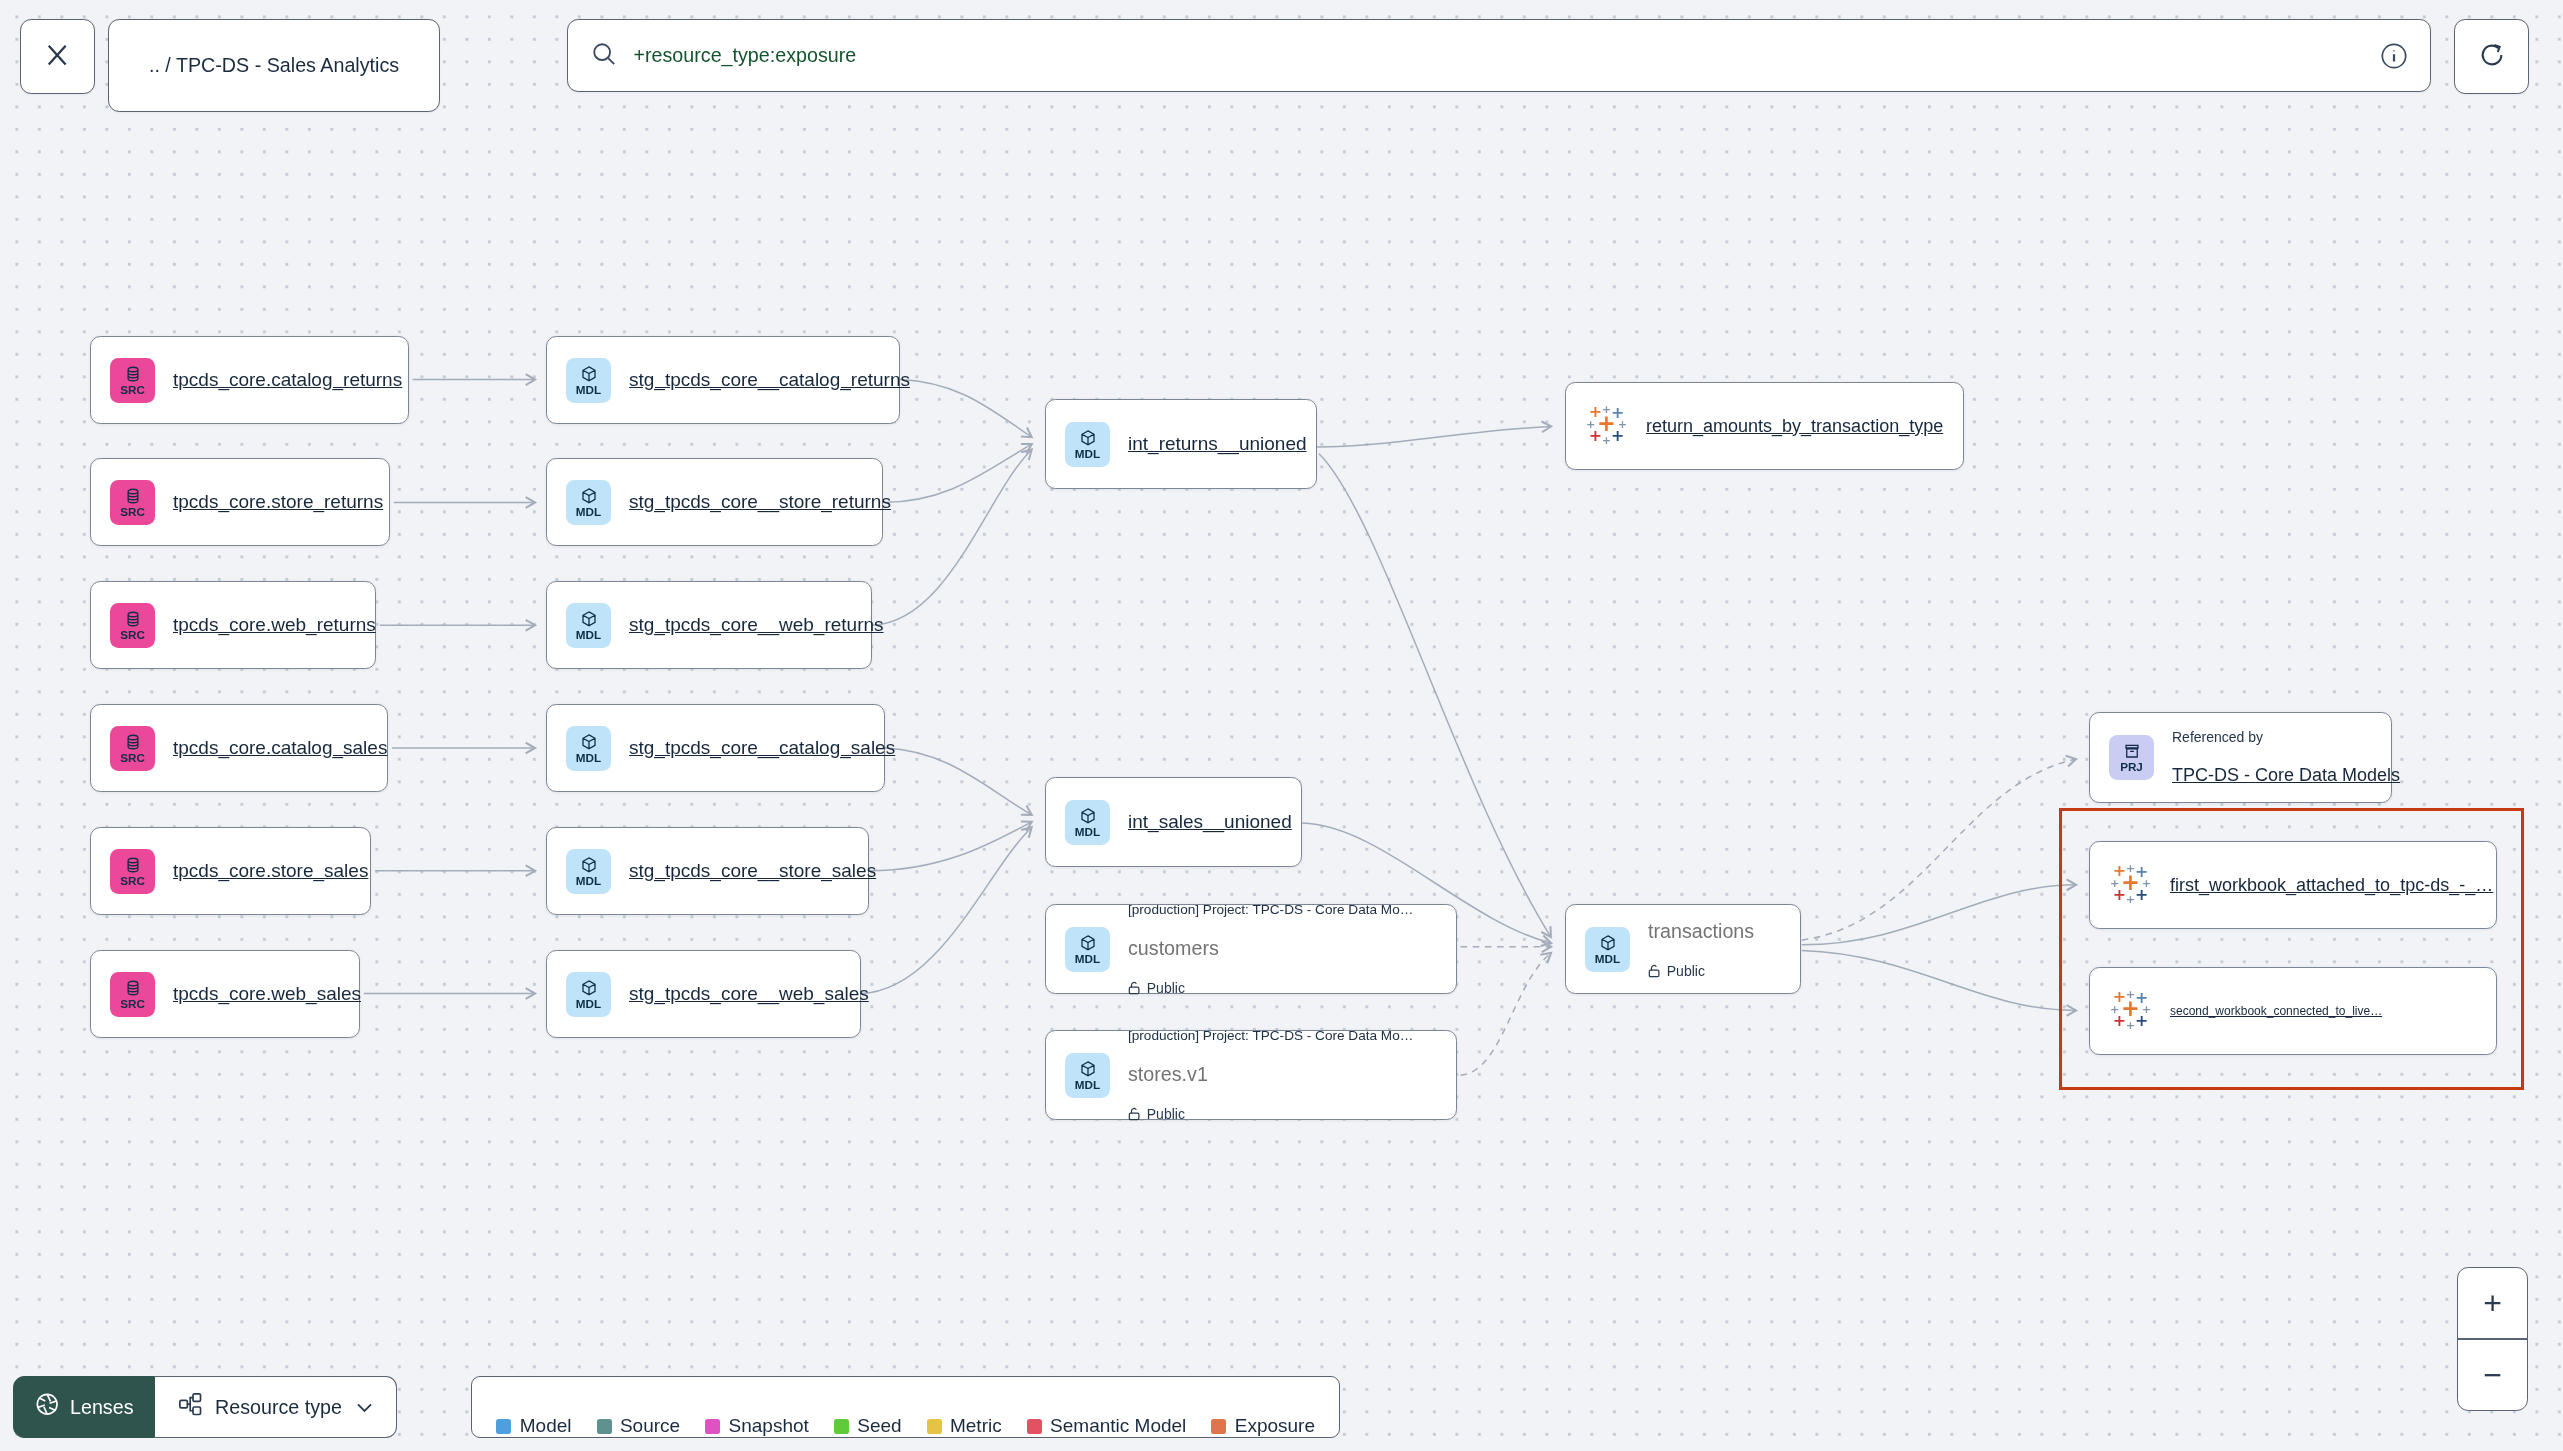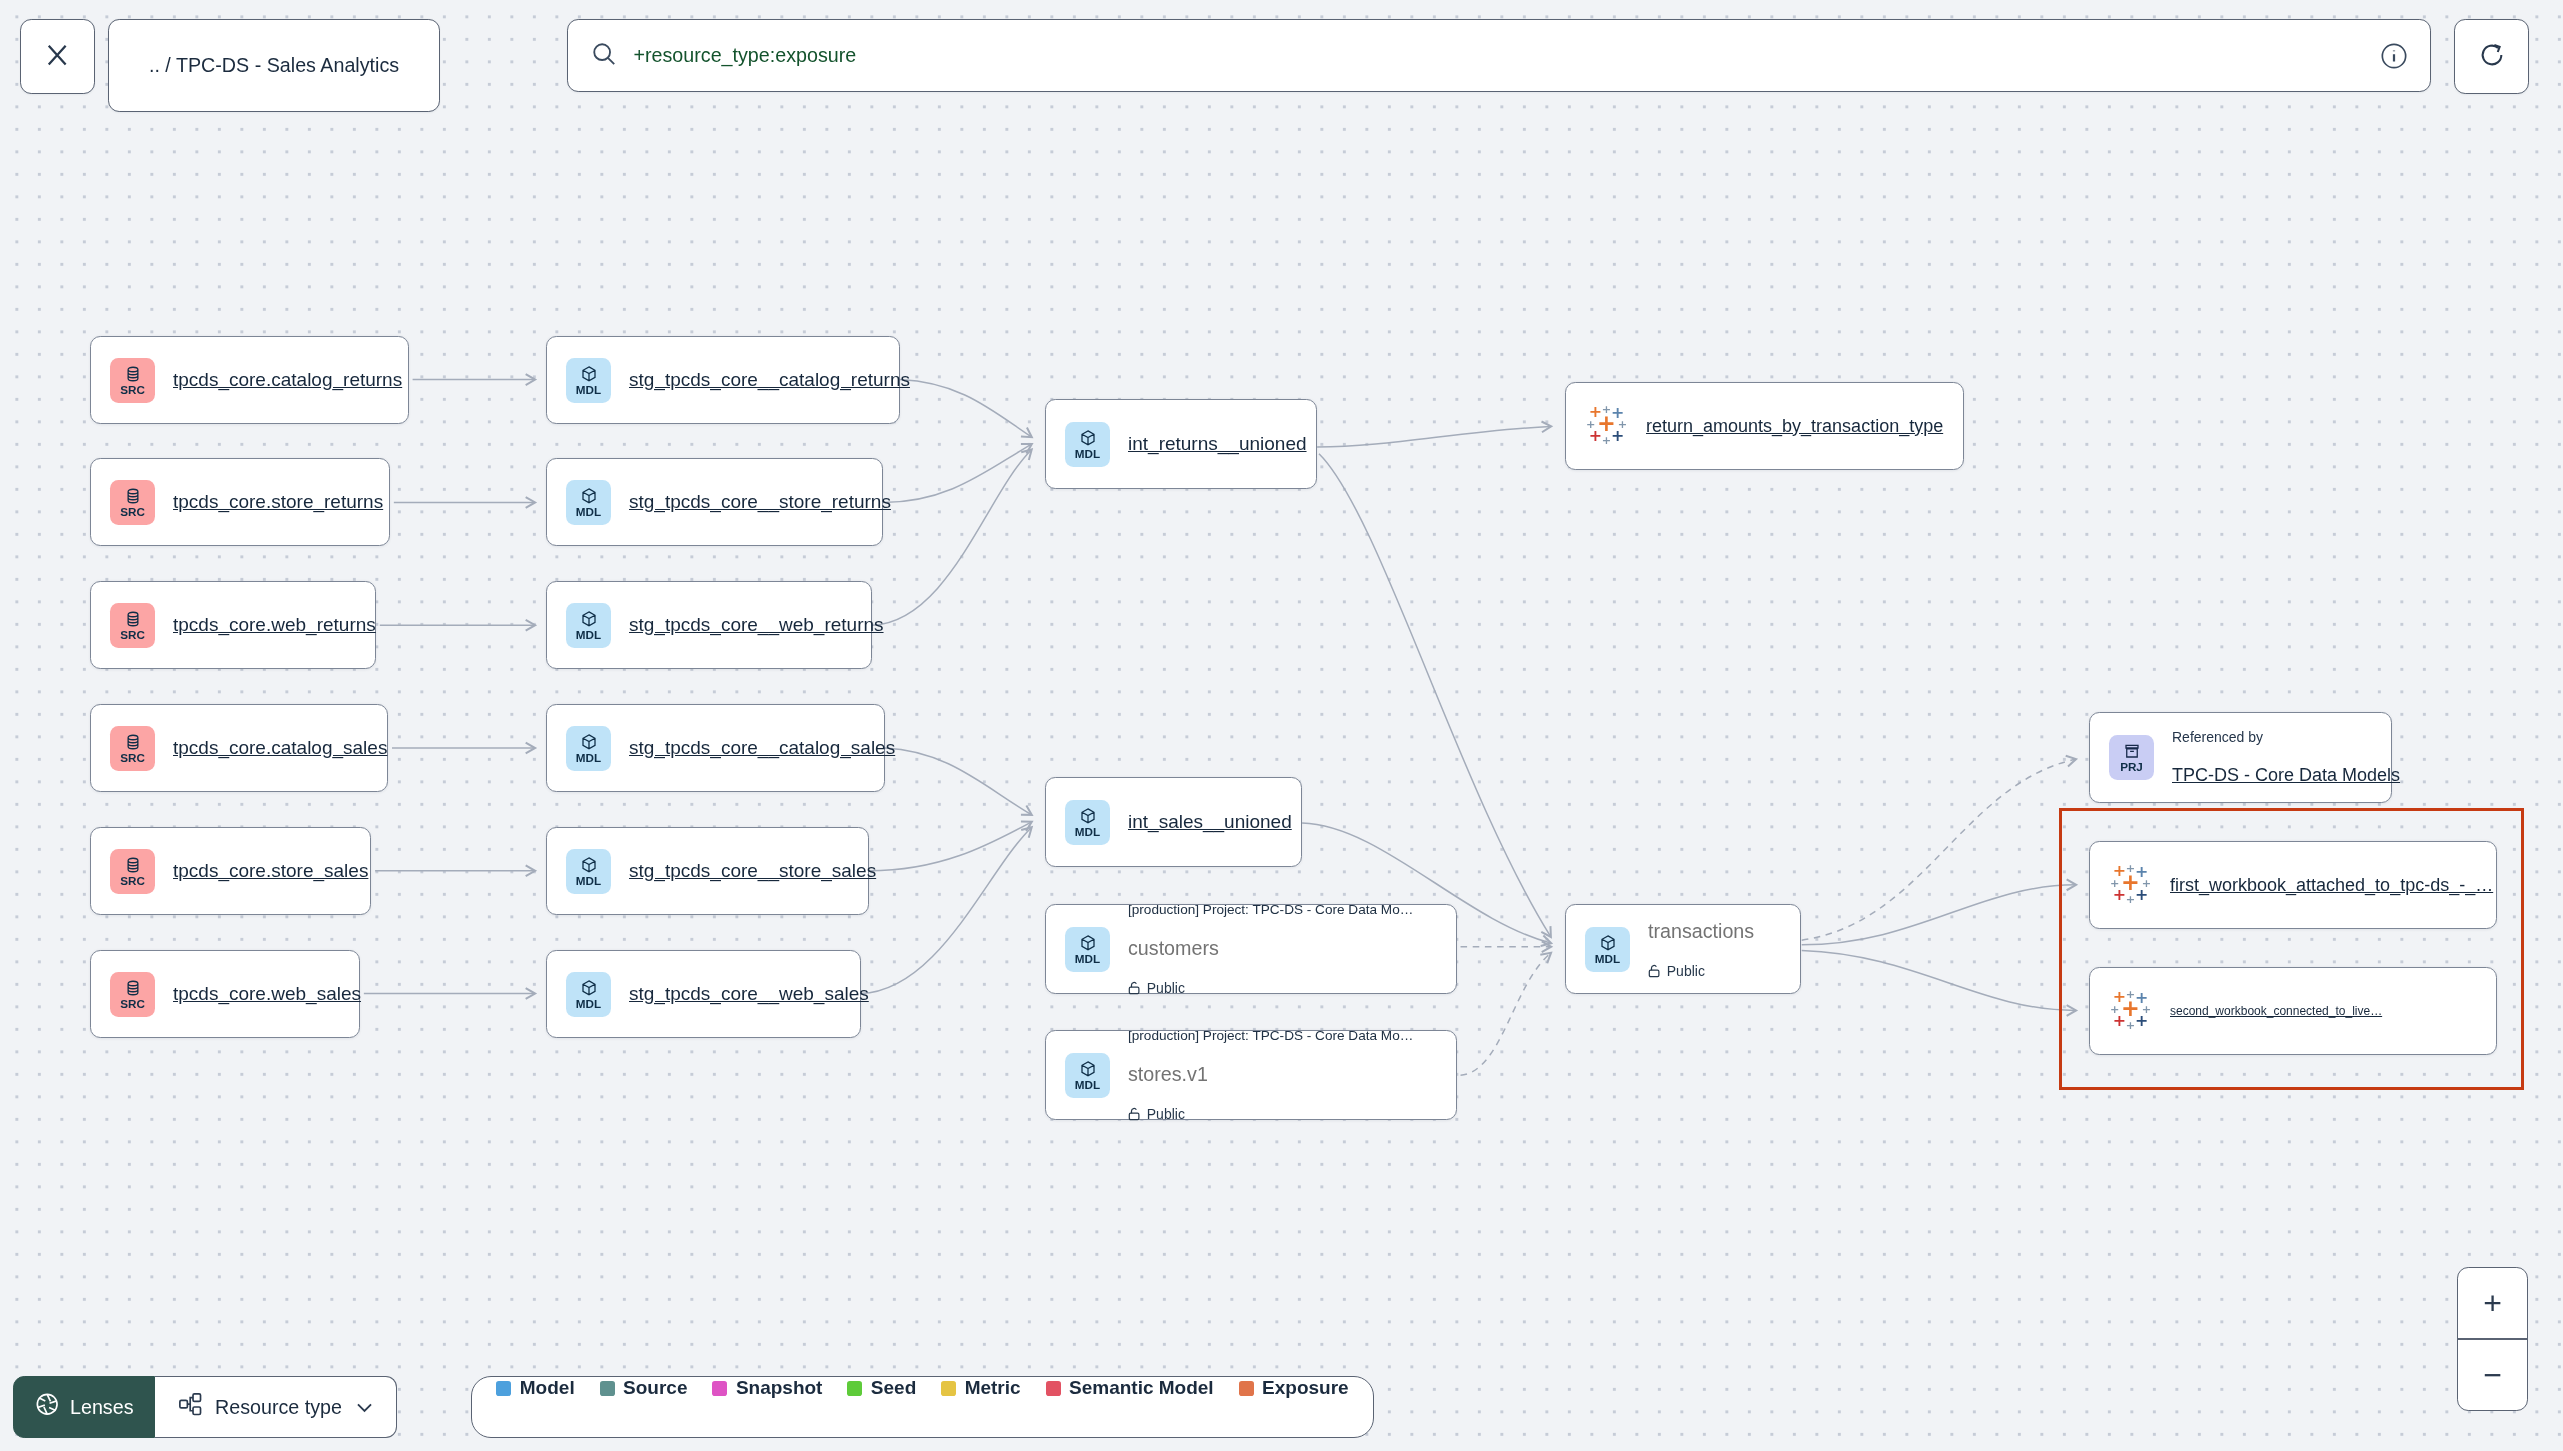--- a/index.html
+++ b/index.html
@@ -25,41 +25,41 @@
     box-shadow:0 0.9px 2.8px rgba(20,30,50,.07);z-index:2;cursor:pointer;}
   .node-title{font-size:19px;color:#17283c;white-space:nowrap;text-decoration:underline;}
   .node-lines{display:flex;flex-direction:column;gap:20px;min-width:0;}
   .node-proj{font-size:13.6px;color:#203144;white-space:nowrap;}
   .node-name{font-size:19.7px;color:#737373;white-space:nowrap;}
   .access-row{display:flex;align-items:center;gap:6.6px;font-size:14px;color:#27384b;}
   .ref-label{font-size:14px;color:#22334655;color:#24354a;}
   .tile{width:45px;height:45px;border-radius:8.4px;display:flex;flex-direction:column;
     align-items:center;justify-content:center;flex:none;}
   .tile .tl{font-size:11.7px;font-weight:700;color:#0f2e47;line-height:1;margin-top:0.9px;}
-  .tile-src{background:#fca5a5}
+  .tile-src{background:#ec4899}
   .tile-mdl{background:#bfe3f8}
   .tile-prj{background:#c9cdf4}
   .tabl-icon{flex:none}
   
   svg.edges{position:absolute;left:0;top:0;z-index:1;}
   .edge{fill:none;stroke:#a4acba;stroke-width:1.6px;}
   .edge.dashed{stroke-dasharray:7 6;}
   
   .highlight-rect{position:absolute;border:3.7px solid #c63a12;z-index:3;pointer-events:none;}
   
   .pill-group{position:absolute;left:13px;top:1376px;height:62px;display:flex;z-index:4;}
   .lenses-btn{background:#2f544e;color:#fff;border:1.9px solid #2f544e;
     border-radius:11.2px 0 0 11.2px;display:flex;align-items:center;gap:11px;
     padding:0 20.6px;font-size:19.7px;cursor:pointer;}
   .resource-btn{background:#fff;border:1.9px solid #5a6373;border-left:none;
     border-radius:0 11.2px 11.2px 0;display:flex;align-items:center;gap:13px;
     padding:0 22.5px;font-size:19.7px;cursor:pointer;}
   .legend-bar{position:absolute;left:471px;top:1376px;height:60px;background:#fff;
-    border:1.9px solid #5a6373;border-radius:20px;display:flex;align-items:flex-start;
-    gap:25px;padding:0 24.4px;font-size:19px;z-index:4;font-weight:bold;}
+    border:1.9px solid #5a6373;border-radius:9px;display:flex;align-items:flex-end;
+    gap:25px;padding:0 24.4px;font-size:19px;z-index:4;}
   .legend-item{display:flex;align-items:center;gap:8.4px;}
   .swatch{width:15px;height:15px;border-radius:2.8px;display:inline-block;}
   .zoom-ctl{position:absolute;left:2457px;top:1267px;width:69px;height:142px;background:#fff;
     border:1.9px solid #5a6373;border-radius:11.2px;display:flex;flex-direction:column;z-index:4;overflow:hidden;}
   .zoom-ctl button{flex:1;border:none;background:transparent;font-size:32px;color:#2b3a4e;
     cursor:pointer;font-family:inherit;line-height:1;}
   .zoom-ctl .divider{height:1.9px;background:#5a6373;}
 </style>
 </head>
 <body>

